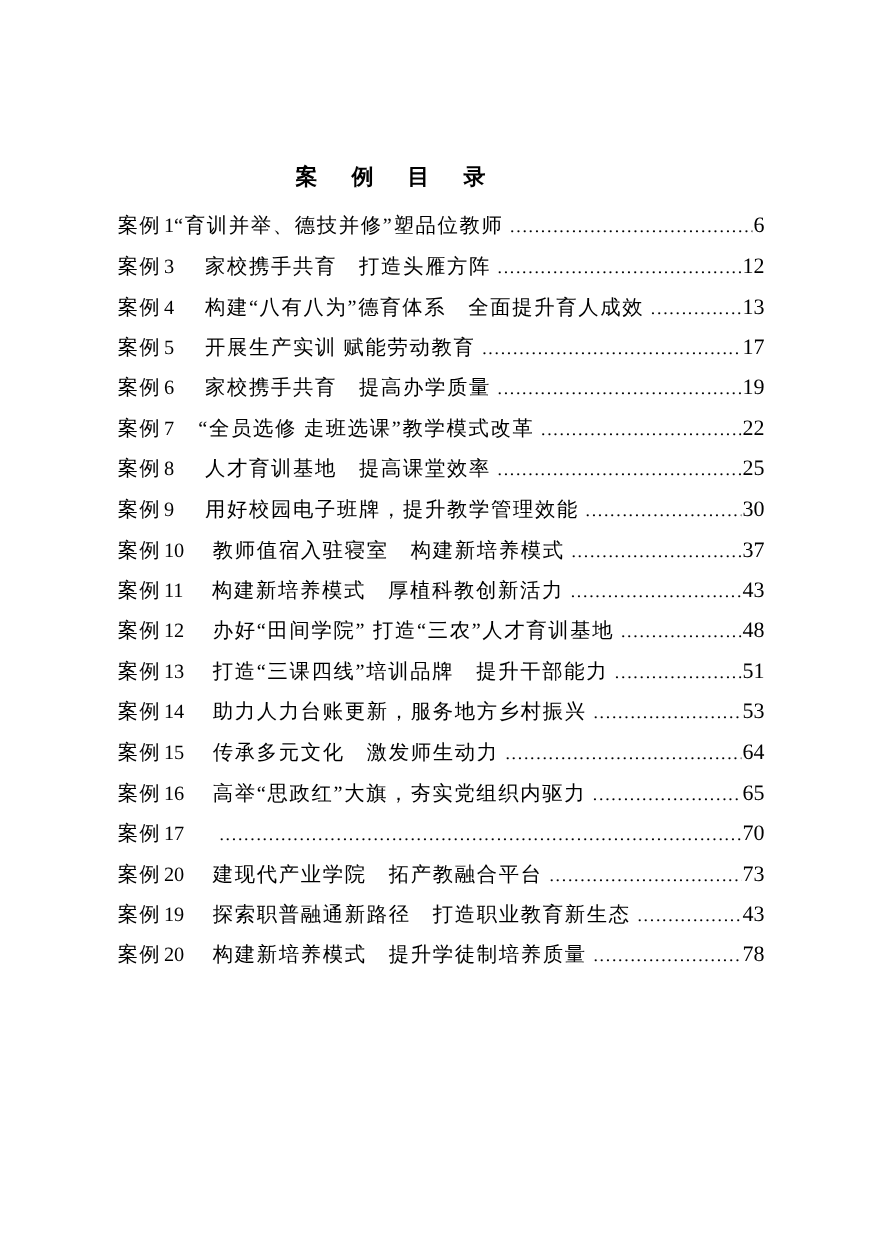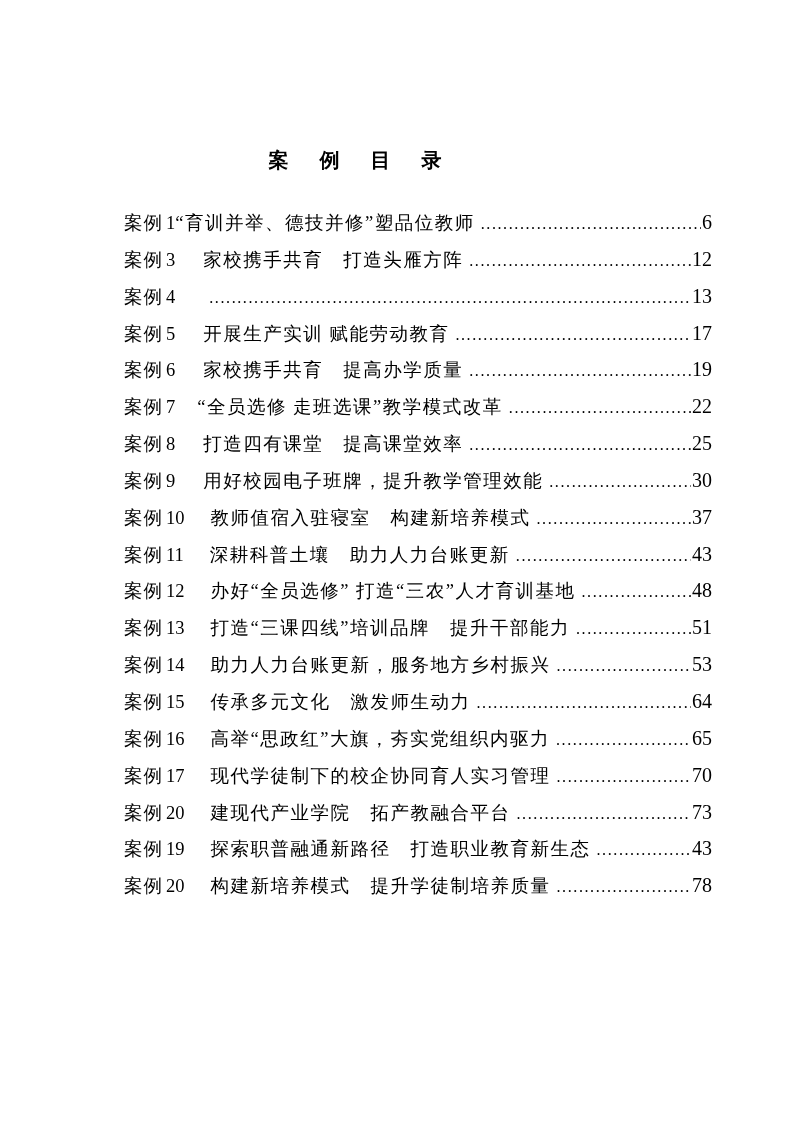--- a/index.html
+++ b/index.html
@@ -27,21 +27,21 @@
       letter-spacing: 12px;
       line-height: 28px;
       padding-left: 12px;
       box-sizing: border-box;
     }
     .toc {
       position: absolute;
       top: 190px;
       left: 107px;
       width: 588px;
-      margin: 17px;
+      margin: 0;
       padding: 0;
       list-style: none;
     }
     .toc-row {
       display: flex;
       align-items: baseline;
       height: 36.85px;
       line-height: 30px;
       font-size: 18.5px;
       white-space: nowrap;
@@ -100,20 +100,21 @@
     <li class="toc-row">
     <span class="case-label"><span class="prefix">案例</span><span class="num">3</span></span>
       <span class="case-gap" style="width: 28px;"></span>
       <span class="case-title">家校携手共育　打造头雁方阵</span>
       <span class="leader"></span>
       <span class="page-num">12</span>
   </li>
     <li class="toc-row">
     <span class="case-label"><span class="prefix">案例</span><span class="num">4</span></span>
       <span class="case-gap" style="width: 28px;"></span>
+      <span class="case-title">构建“八有八为”德育体系　全面提升育人成效</span>
       <span class="leader"></span>
       <span class="page-num">13</span>
   </li>
     <li class="toc-row">
     <span class="case-label"><span class="prefix">案例</span><span class="num">5</span></span>
       <span class="case-gap" style="width: 28px;"></span>
       <span class="case-title">开展生产实训 赋能劳动教育</span>
       <span class="leader"></span>
       <span class="page-num">17</span>
   </li>
@@ -127,49 +128,49 @@
     <li class="toc-row">
     <span class="case-label"><span class="prefix">案例</span><span class="num">7</span></span>
       <span class="case-gap" style="width: 22px;"></span>
       <span class="case-title">“全员选修 走班选课”教学模式改革</span>
       <span class="leader"></span>
       <span class="page-num">22</span>
   </li>
     <li class="toc-row">
     <span class="case-label"><span class="prefix">案例</span><span class="num">8</span></span>
       <span class="case-gap" style="width: 28px;"></span>
-      <span class="case-title">打造四有课堂　提高课堂效率</span>
+      <span class="case-title">人才育训基地　提高课堂效率</span>
       <span class="leader"></span>
       <span class="page-num">25</span>
   </li>
     <li class="toc-row">
     <span class="case-label"><span class="prefix">案例</span><span class="num">9</span></span>
       <span class="case-gap" style="width: 28px;"></span>
       <span class="case-title">用好校园电子班牌，提升教学管理效能</span>
       <span class="leader"></span>
       <span class="page-num">30</span>
   </li>
     <li class="toc-row">
     <span class="case-label"><span class="prefix">案例</span><span class="num">10</span></span>
       <span class="case-gap" style="width: 26px;"></span>
       <span class="case-title">教师值宿入驻寝室　构建新培养模式</span>
       <span class="leader"></span>
       <span class="page-num">37</span>
   </li>
     <li class="toc-row">
     <span class="case-label"><span class="prefix">案例</span><span class="num">11</span></span>
       <span class="case-gap" style="width: 26px;"></span>
-      <span class="case-title">深耕科普土壤　助力人力台账更新</span>
+      <span class="case-title">构建新培养模式　厚植科教创新活力</span>
       <span class="leader"></span>
       <span class="page-num">43</span>
   </li>
     <li class="toc-row">
     <span class="case-label"><span class="prefix">案例</span><span class="num">12</span></span>
       <span class="case-gap" style="width: 26px;"></span>
-      <span class="case-title">办好“全员选修” 打造“三农”人才育训基地</span>
+      <span class="case-title">办好“田间学院” 打造“三农”人才育训基地</span>
       <span class="leader"></span>
       <span class="page-num">48</span>
   </li>
     <li class="toc-row">
     <span class="case-label"><span class="prefix">案例</span><span class="num">13</span></span>
       <span class="case-gap" style="width: 26px;"></span>
       <span class="case-title">打造“三课四线”培训品牌　提升干部能力</span>
       <span class="leader"></span>
       <span class="page-num">51</span>
   </li>
@@ -190,21 +191,20 @@
     <li class="toc-row">
     <span class="case-label"><span class="prefix">案例</span><span class="num">16</span></span>
       <span class="case-gap" style="width: 26px;"></span>
       <span class="case-title">高举“思政红”大旗，夯实党组织内驱力</span>
       <span class="leader"></span>
       <span class="page-num">65</span>
   </li>
     <li class="toc-row">
     <span class="case-label"><span class="prefix">案例</span><span class="num">17</span></span>
       <span class="case-gap" style="width: 26px;"></span>
-      <span class="case-title">现代学徒制下的校企协同育人实习管理</span>
       <span class="leader"></span>
       <span class="page-num">70</span>
   </li>
     <li class="toc-row">
     <span class="case-label"><span class="prefix">案例</span><span class="num">20</span></span>
       <span class="case-gap" style="width: 26px;"></span>
       <span class="case-title">建现代产业学院　拓产教融合平台</span>
       <span class="leader"></span>
       <span class="page-num">73</span>
   </li>

